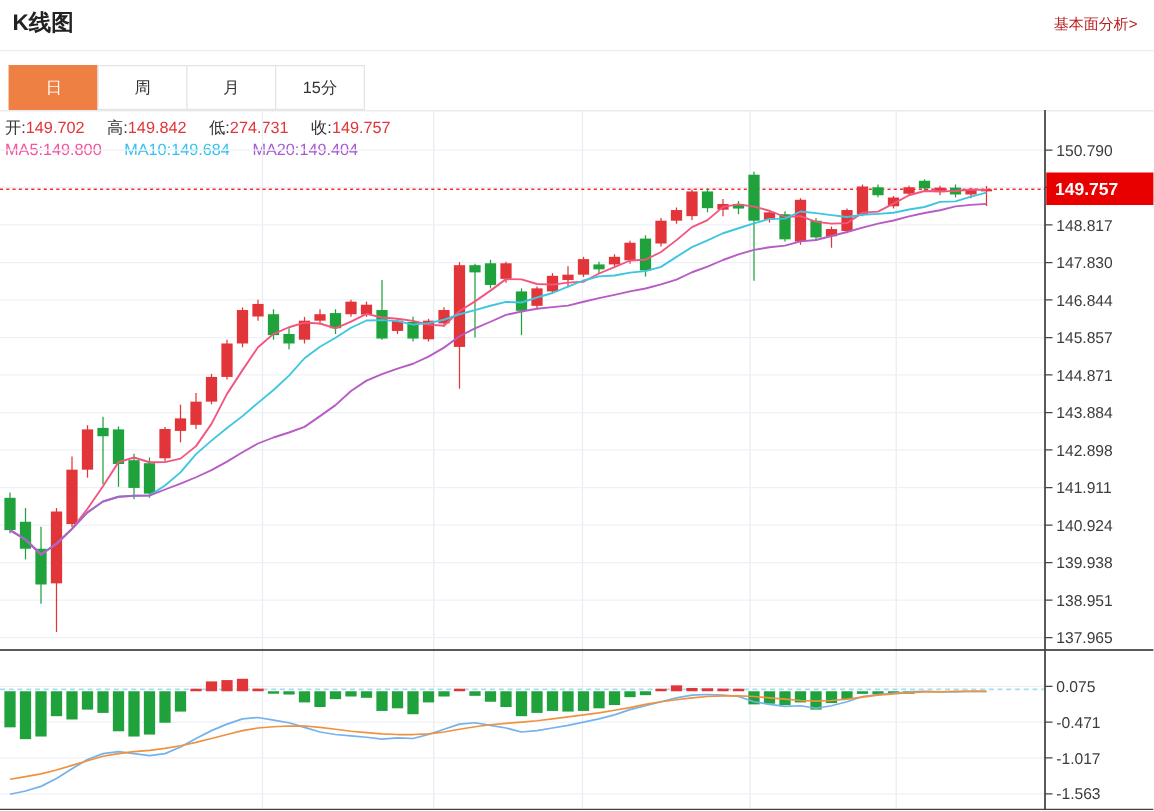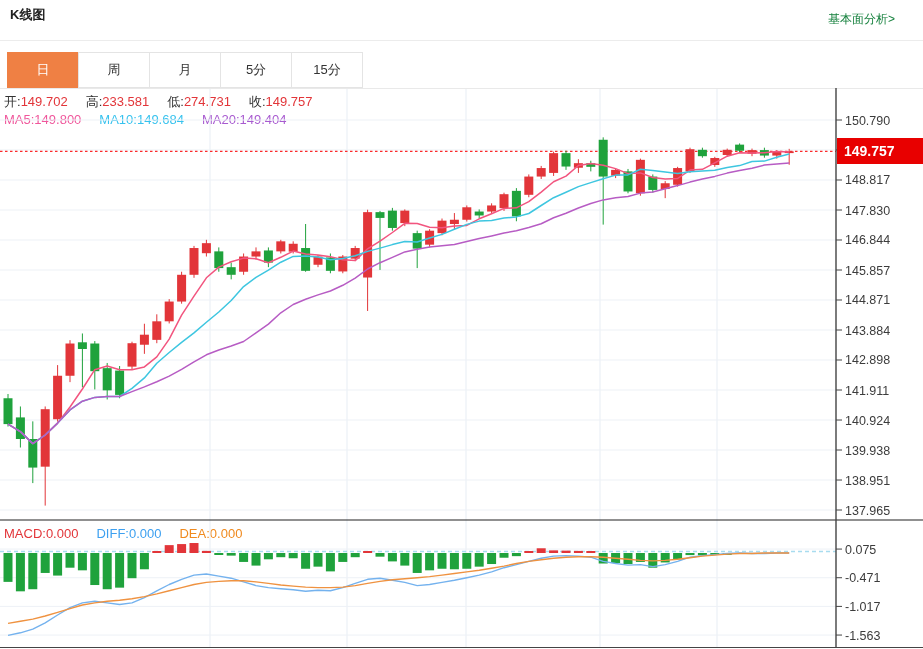--- a/index.html
+++ b/index.html
@@ -1,19 +1,19 @@
 <!DOCTYPE html>
 <html><head>
 <meta charset="utf-8">
 <style>
   html,body{margin:0;padding:0;background:#fff;}
   .page{position:relative;width:923px;height:649px;background:#fff;overflow:hidden;
         font-family:"Liberation Sans","DejaVu Sans",sans-serif;}
-  .hdr-title{position:absolute;left:10px;top:6px;font-size:13px;font-weight:bold;color:#222;}
-  .hdr-link{position:absolute;right:28px;top:11px;font-size:12px;color:#15803d;text-decoration:none;cursor:pointer;}
+  .hdr-title{position:absolute;left:10px;top:6px;font-size:18px;font-weight:bold;color:#222;}
+  .hdr-link{position:absolute;right:13px;top:11px;font-size:12px;color:#b91c1c;text-decoration:none;cursor:pointer;}
   .hdr-rule{position:absolute;left:0;top:40px;width:923px;height:1px;background:#ececec;}
   .tabs{position:absolute;left:8px;top:52px;display:flex;}
   .tab{width:70px;height:34px;line-height:34px;text-align:center;font-size:13px;color:#333;
        background:#fff;border:1px solid #e4e4e4;margin-left:-1px;cursor:pointer;box-sizing:content-box;}
   .tab.active{background:#ef8044;border-color:#ef8044;color:#fff;}
   .chart-top-rule{position:absolute;left:0;top:88px;width:923px;height:1px;background:#e9e9e9;}
   .info-row{position:absolute;left:4px;display:flex;font-size:13px;white-space:nowrap;}
   .info-row .pair{margin-right:18px;}
   .info-row .lbl{color:#333;}
   .info-row .val{color:#e23539;}
@@ -27,40 +27,34 @@
 
 <div class="page">
   <div class="hdr-title">K线图</div>
   <a class="hdr-link">基本面分析&gt;</a>
   <div class="hdr-rule"></div>
 
   <div class="tabs">
       <div class="tab active">日</div>
       <div class="tab">周</div>
       <div class="tab">月</div>
-      <div class="tab">5分</div>
       <div class="tab">15分</div>
     </div>
   <div class="chart-top-rule"></div>
 
   <div class="info-row" style="top:93px;">
       <span class="pair"><span class="lbl">开:</span><span class="val">149.702</span></span>
-      <span class="pair"><span class="lbl">高:</span><span class="val">233.581</span></span>
+      <span class="pair"><span class="lbl">高:</span><span class="val">149.842</span></span>
       <span class="pair"><span class="lbl">低:</span><span class="val">274.731</span></span>
       <span class="pair"><span class="lbl">收:</span><span class="val">149.757</span></span>
     </div>
   <div class="info-row" style="top:112px;">
       <span class="pair"><span class="lbl" style="color: rgb(240, 86, 155);">MA5:</span><span class="val" style="color: rgb(240, 86, 155);">149.800</span></span>
       <span class="pair"><span class="lbl" style="color: rgb(54, 194, 238);">MA10:</span><span class="val" style="color: rgb(54, 194, 238);">149.684</span></span>
       <span class="pair"><span class="lbl" style="color: rgb(168, 90, 208);">MA20:</span><span class="val" style="color: rgb(168, 90, 208);">149.404</span></span>
-    </div>
-  <div class="info-row" style="top:526px;">
-      <span class="pair"><span class="lbl" style="color: rgb(226, 53, 57);">MACD:</span><span class="val" style="color: rgb(226, 53, 57);">0.000</span></span>
-      <span class="pair"><span class="lbl" style="color: rgb(61, 160, 240);">DIFF:</span><span class="val" style="color: rgb(61, 160, 240);">0.000</span></span>
-      <span class="pair"><span class="lbl" style="color: rgb(240, 138, 30);">DEA:</span><span class="val" style="color: rgb(240, 138, 30);">0.000</span></span>
     </div>
 
   <div class="svg-wrap">
     <svg id="chart-svg" width="923" height="561">
         <line x1="0" y1="0.5" x2="923" y2="0.5" stroke="#e9e9e9"></line>
         <line x1="210" y1="1" x2="210" y2="559" stroke="#e7edf4"></line>
         <line x1="347" y1="1" x2="347" y2="559" stroke="#e7edf4"></line>
         <line x1="466" y1="1" x2="466" y2="559" stroke="#e7edf4"></line>
         <line x1="600" y1="1" x2="600" y2="559" stroke="#e7edf4"></line>
         <line x1="717" y1="1" x2="717" y2="559" stroke="#e7edf4"></line>

